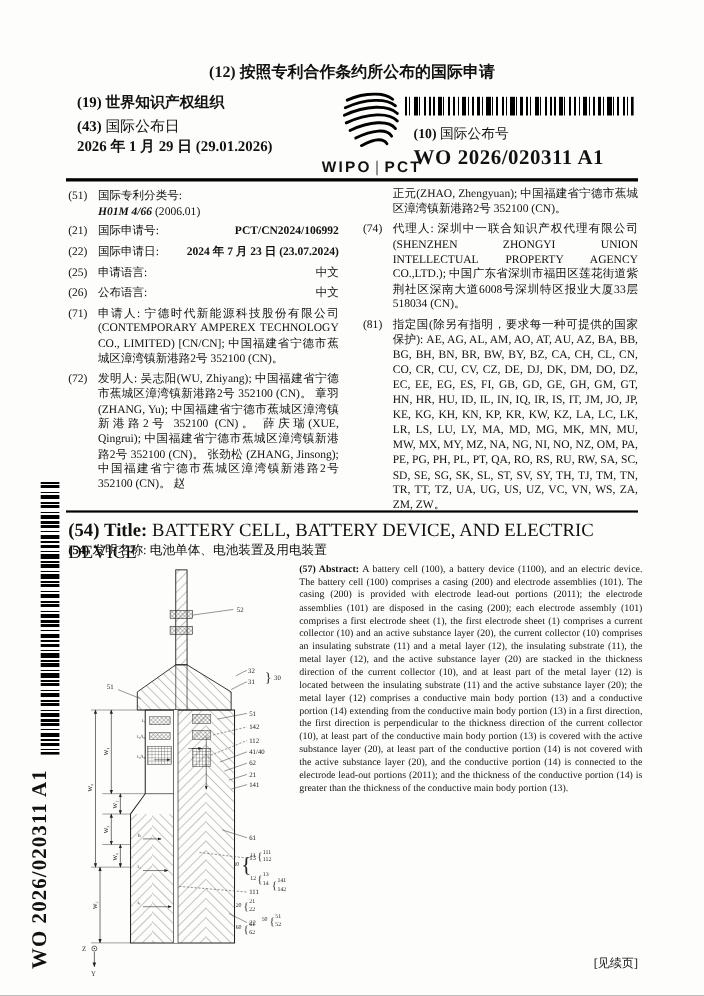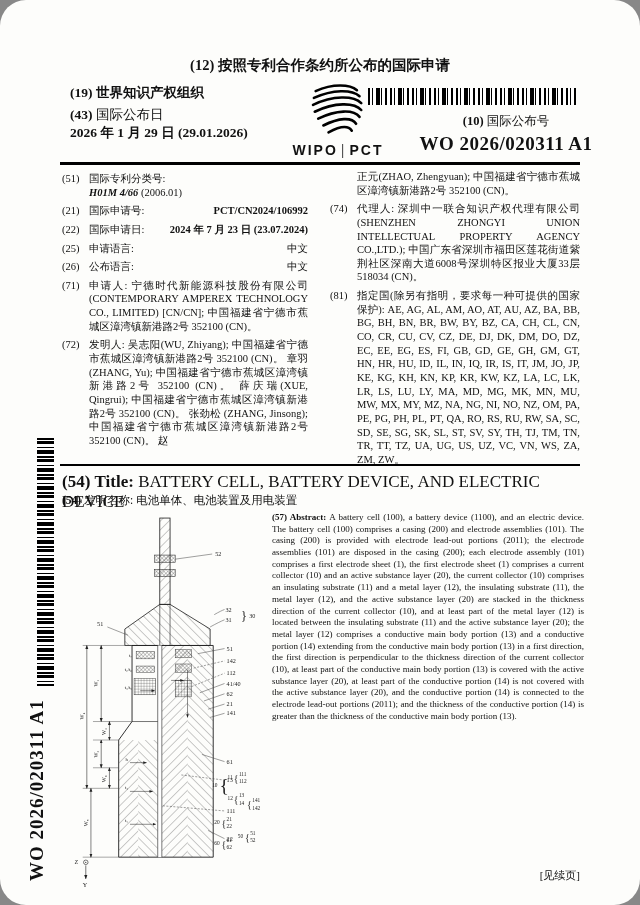--- a/index.html
+++ b/index.html
@@ -1,31 +1,31 @@
 <!DOCTYPE html>
 <html><head>
 <meta charset="utf-8">
 <style>
   html,body{margin:0;padding:0;background:#888;}
   .page{
     position:relative;width:640px;height:905px;background:#fdfdfb;
     font-family:"Liberation Serif","DejaVu Serif",serif;color:#111;
-    overflow:hidden;margin:0 auto;border-radius:26px;
+    overflow:hidden;margin:0 auto;
   }
   .b{font-weight:bold}
   
   .h12{position:absolute;top:56px;left:60px;width:520px;text-align:center;font-size:14.5px;font-weight:bold}
   .orgblk{position:absolute;top:84px;left:70px;width:222px;line-height:1.35;font-size:13.5px}
   .orgblk .sm{font-size:12.5px}
   .wipoblk{position:absolute;top:84px;left:283px;width:110px;text-align:center}
   .wipoword{font-size:14px;font-weight:bold;letter-spacing:2px;margin-top:2px;font-family:"Liberation Sans",sans-serif}
   .wipoword .sep{font-weight:normal;color:#555;padding:0 3px}
   .bc-top{position:absolute;top:88px;left:368px;width:208px;height:17px;
     background:repeating-linear-gradient(90deg,#000 0 2px,#fff 2px 4px,#000 4px 5px,#fff 5px 8px,#000 8px 12px,#fff 12px 13px,#000 13px 14px,#fff 14px 17px,#000 17px 19px,#fff 19px 22px);}
-  .pubblk{position:absolute;top:113px;left:412px;width:188px;text-align:center}
+  .pubblk{position:absolute;top:113px;left:376px;width:188px;text-align:left}
   .pubblk .lbl{font-size:12.5px}
   .pubblk .val{font-size:19px;font-weight:bold;margin-top:3px;letter-spacing:.5px}
   .rule1{position:absolute;top:162px;left:60px;width:520px;height:2.5px;background:#000}
   .rule2{position:absolute;top:464px;left:60px;width:520px;height:2px;background:#000}
   
   .colL{position:absolute;top:172px;left:62px;width:246px}
   .colR{position:absolute;top:170px;left:330px;width:250px}
   .field{display:flex;margin-bottom:5px;font-size:10.5px;line-height:1.3}
   .fnum{width:27px;flex:none;font-weight:normal}
   .fbody{flex:1;text-align:justify}

